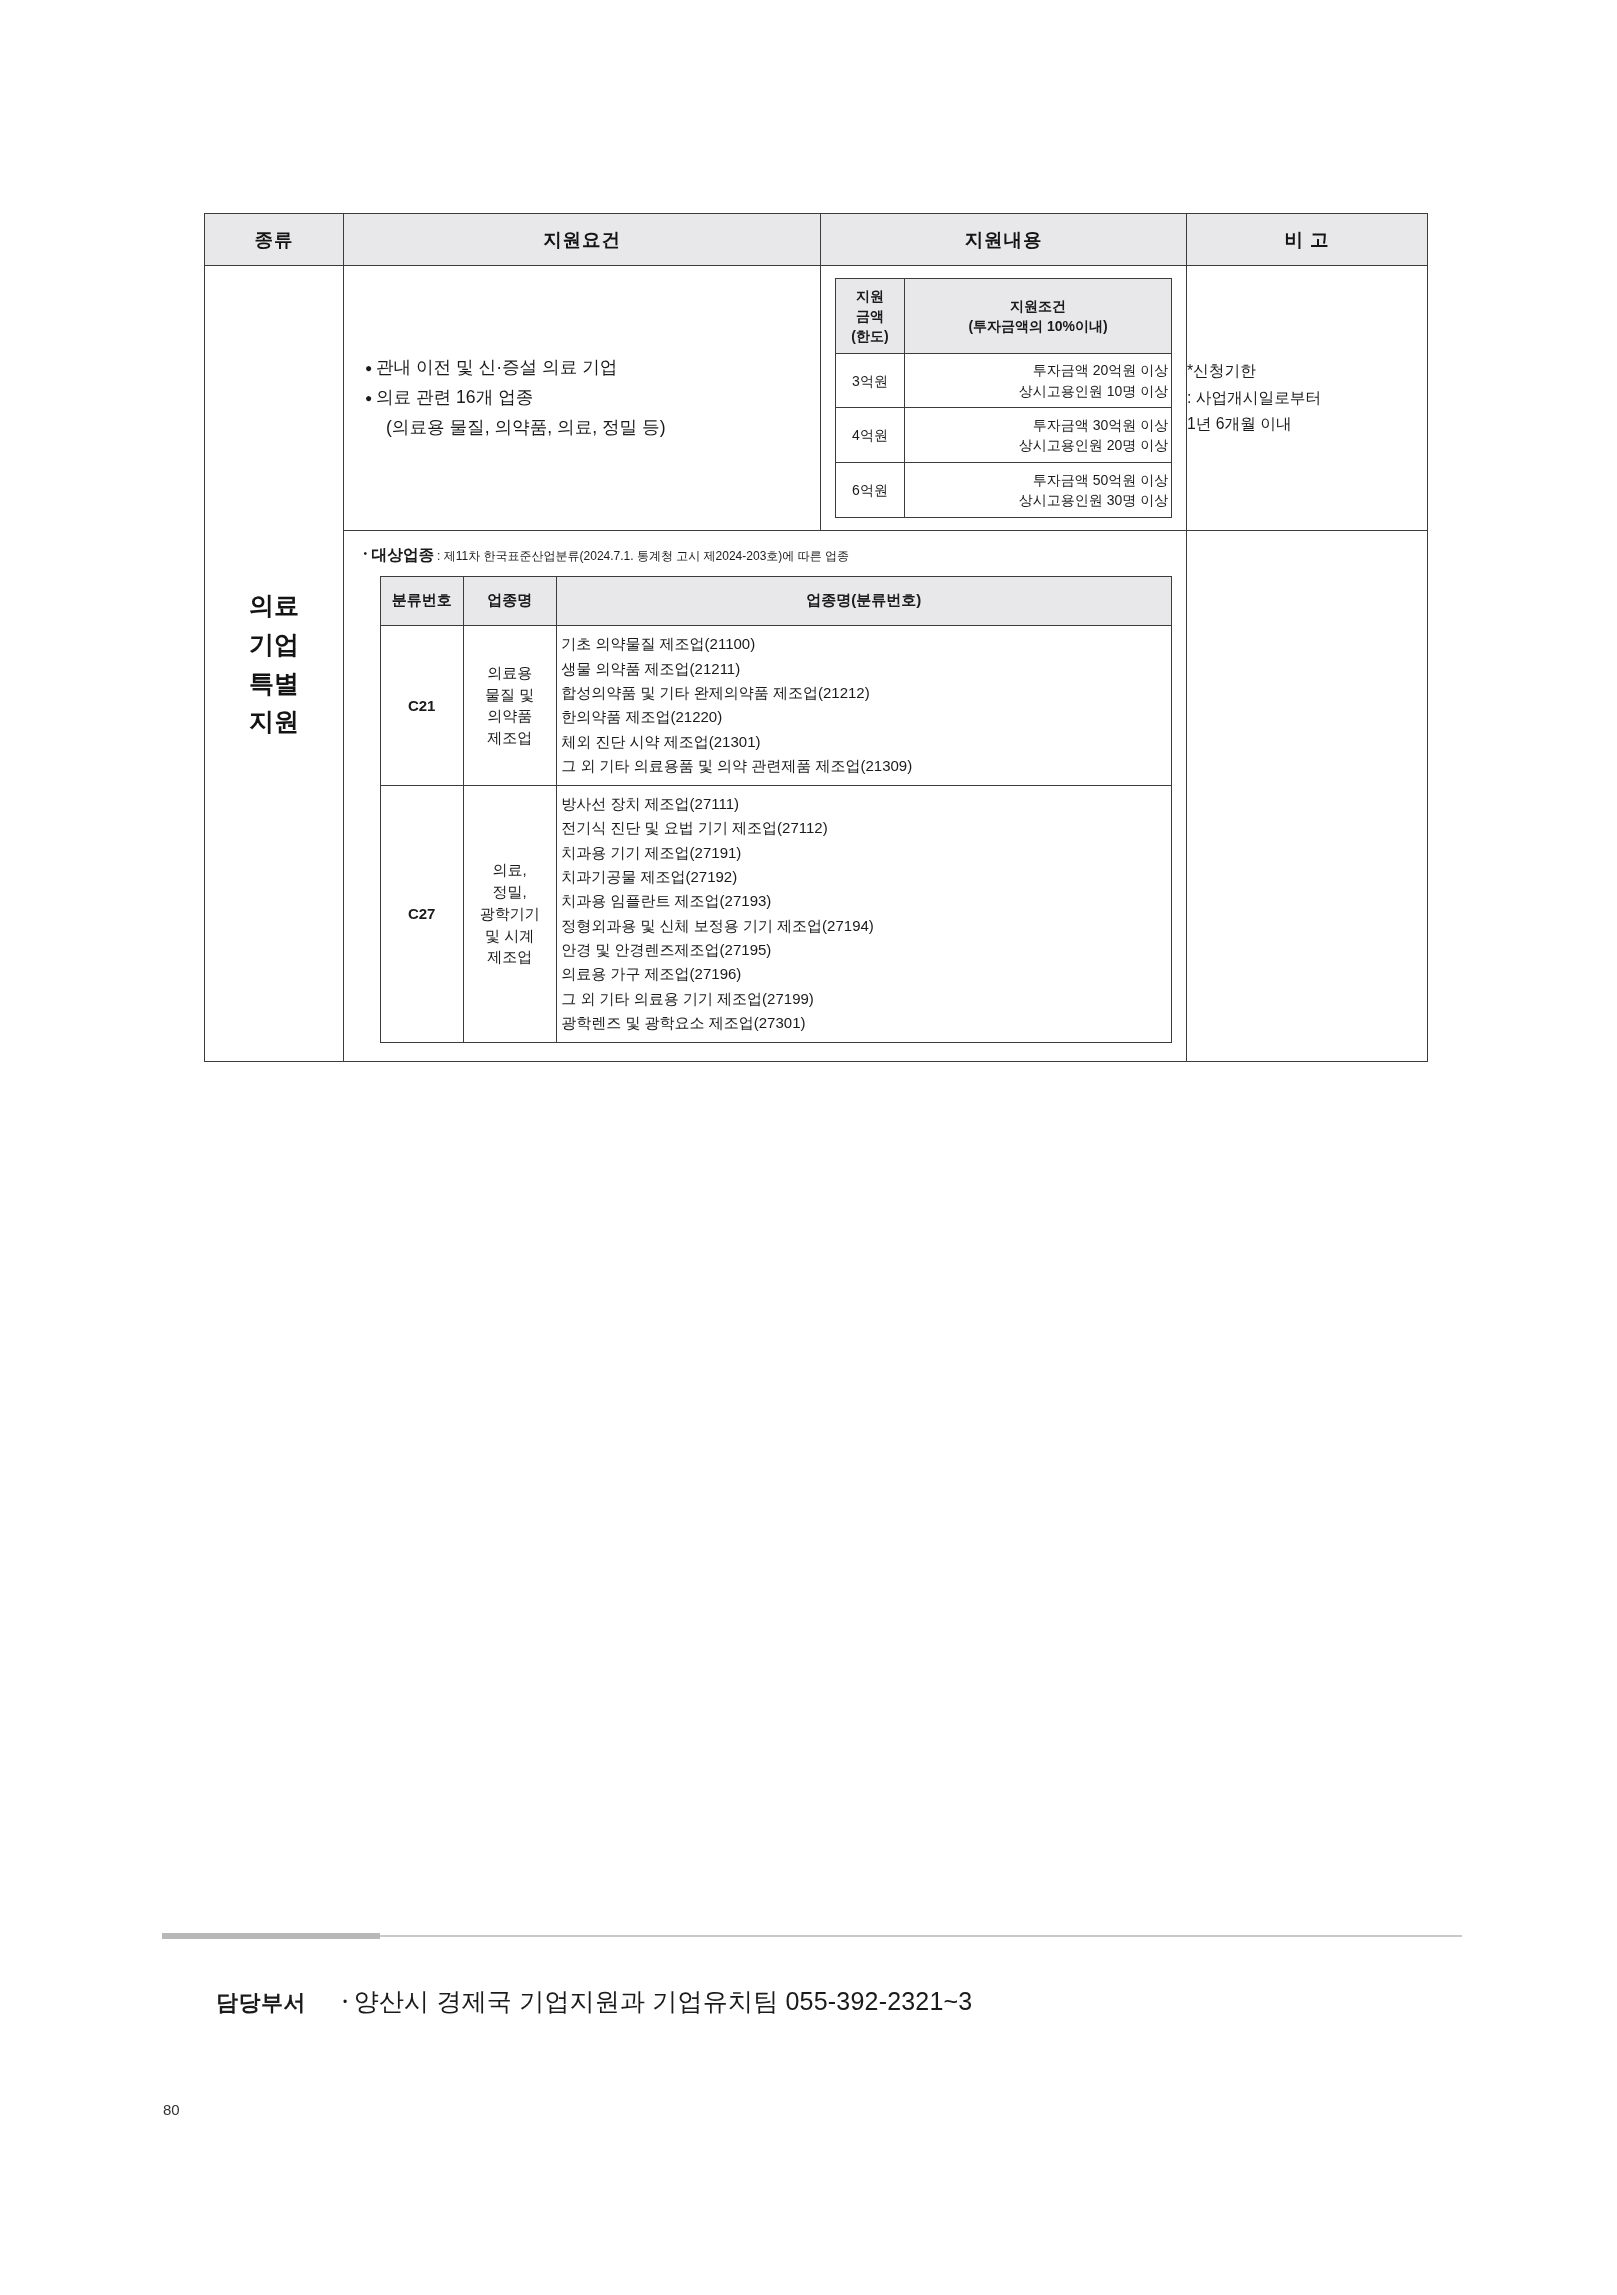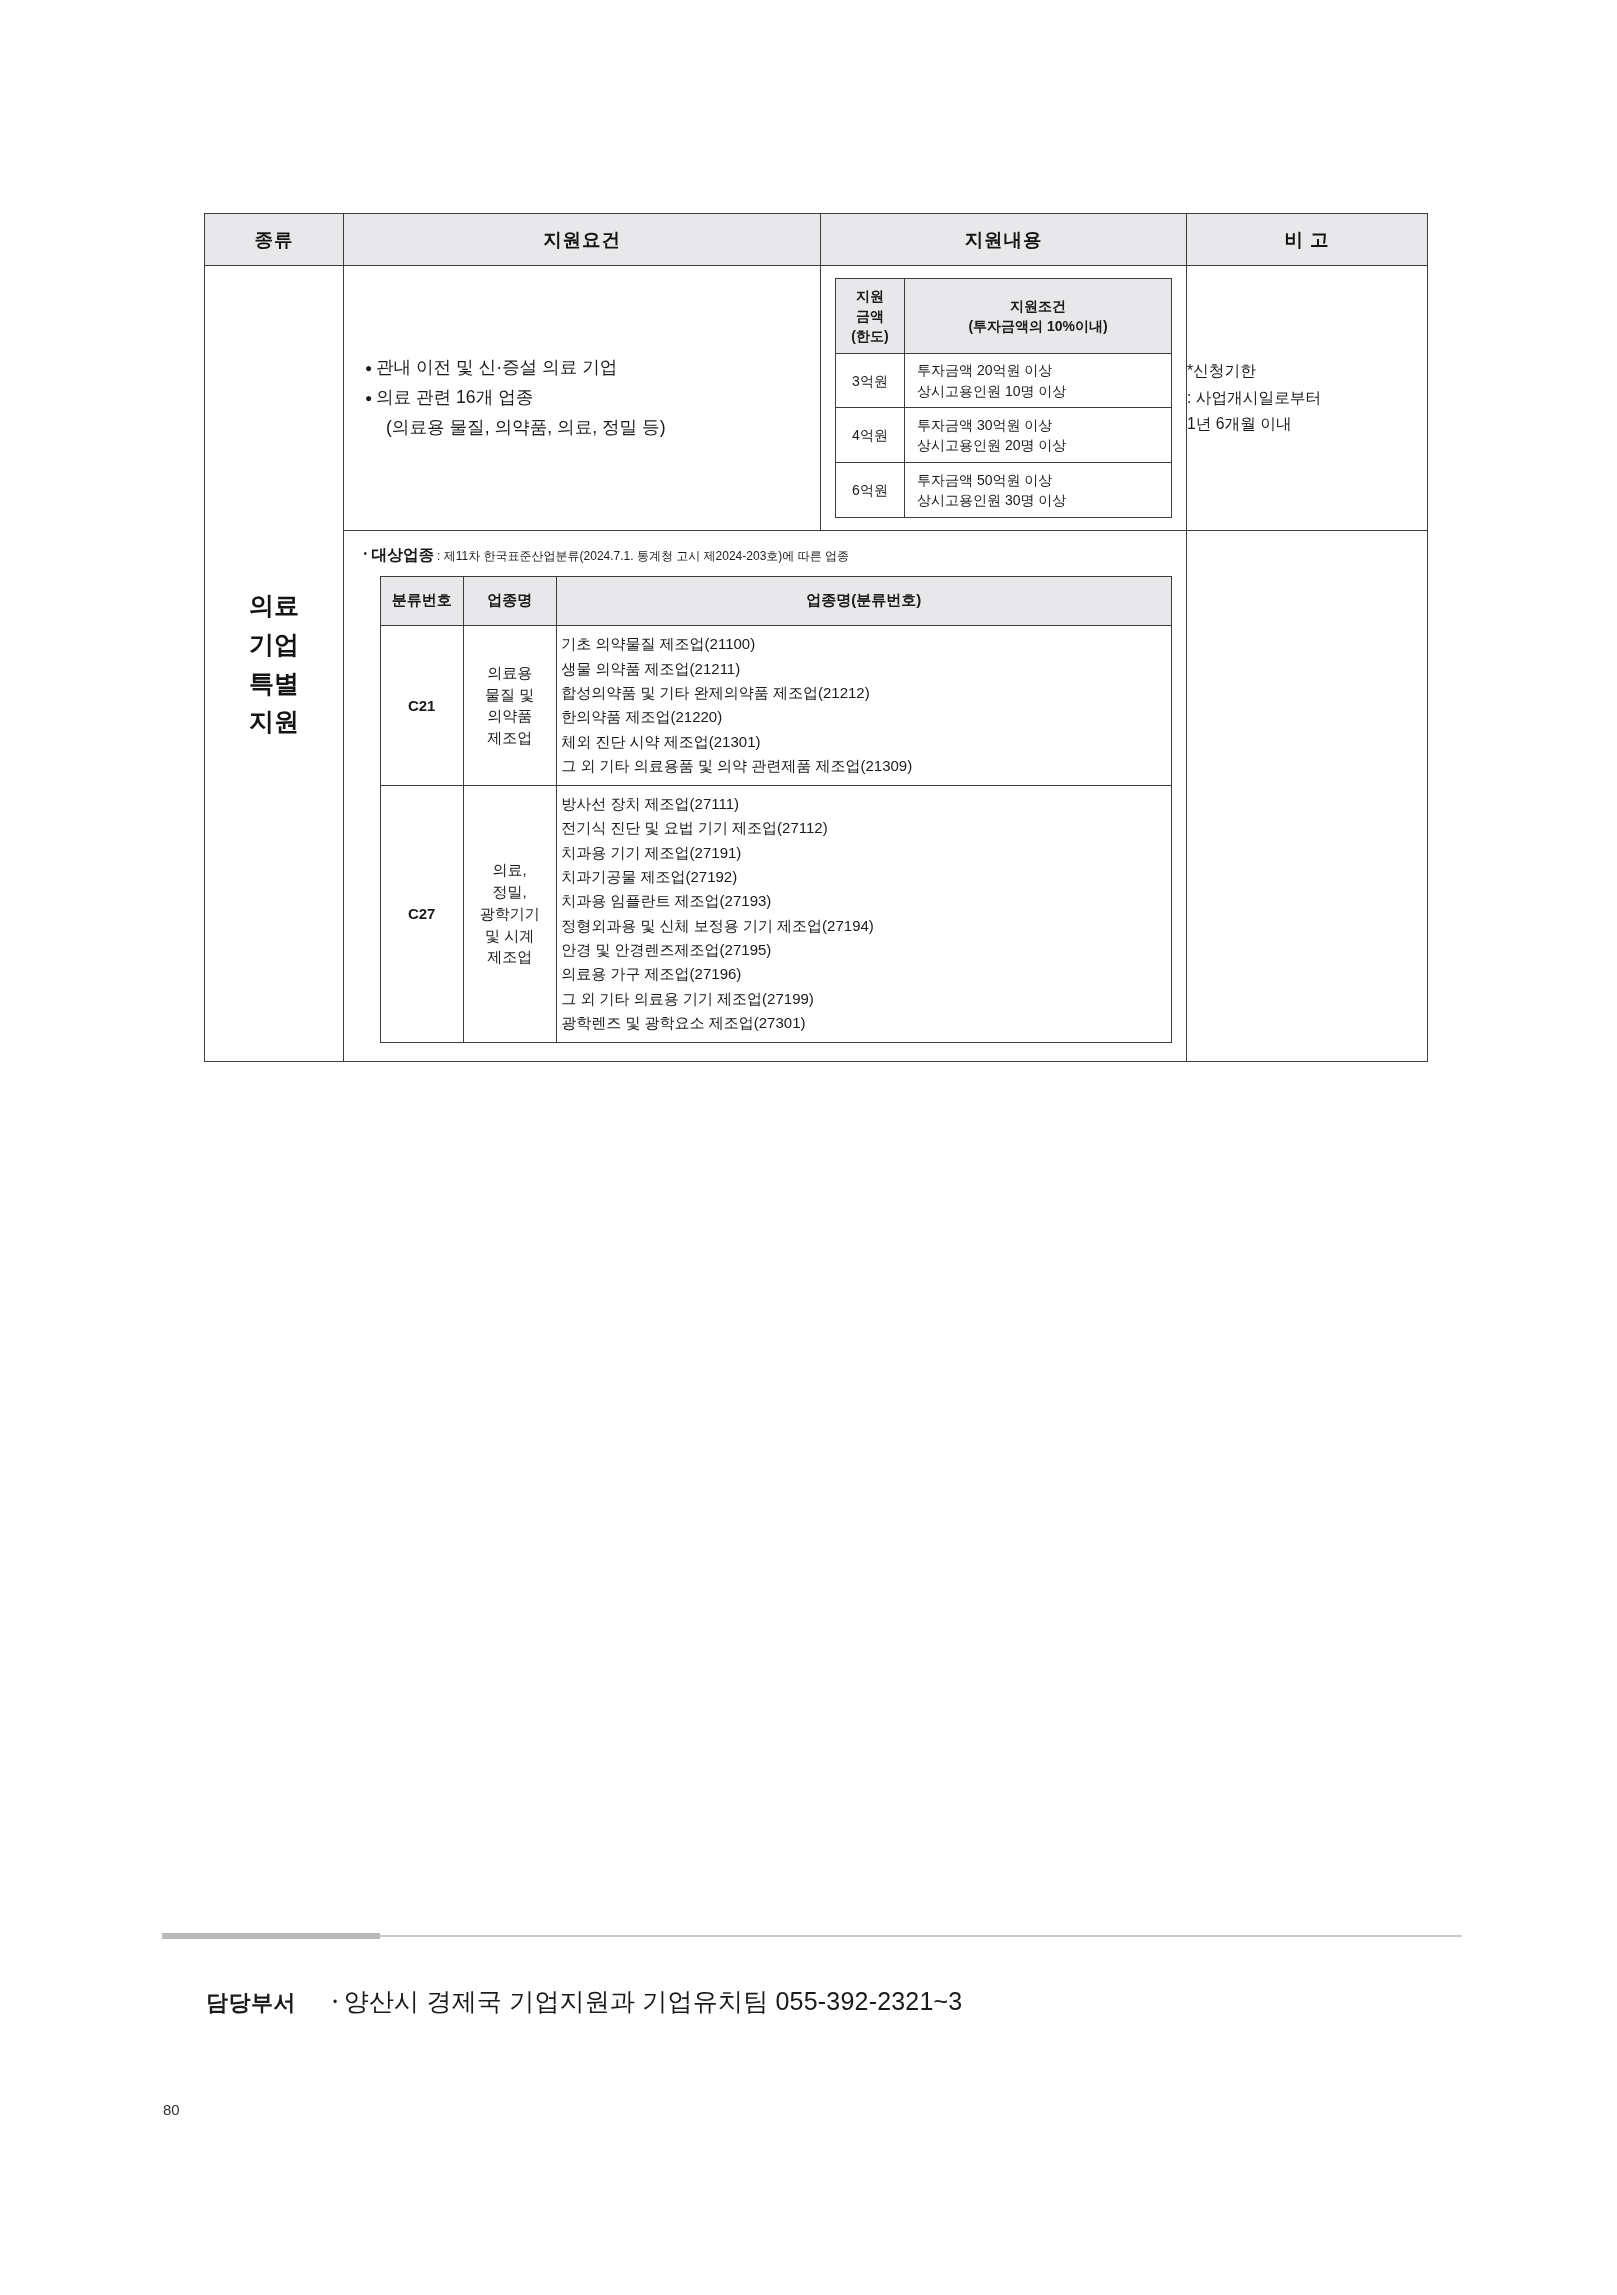--- a/index.html
+++ b/index.html
@@ -95,21 +95,21 @@
     font-size: 14px;
     line-height: 1.45;
     padding: 6.5px 2.8px;
   }
   .amount-table .ah {
     background: #e8e8ea;
     font-weight: 600;
   }
   .amt-col { width: 69px; }
   .amount-table td.cond-cell {
-    text-align: left;
+    text-align: right;
     padding-left: 12px;
     font-size: 14px;
   }
 
   .note-cell {
     padding: 14px 12px;
     font-size: 15.7px;
     line-height: 1.68;
     vertical-align: middle;
   }
@@ -176,21 +176,21 @@
   .rule-accent {
     position: absolute;
     left: 162px;
     top: 1933px;
     width: 218px;
     height: 5.6px;
     background: #b8b8b8;
   }
   .dept-row {
     position: absolute;
-    left: 206px;
+    left: 216px;
     top: 1985px;
     display: flex;
     align-items: baseline;
     text-align: center;
   }
   .dept-title {
     font-size: 22px;
     font-weight: 700;
     letter-spacing: 0.5px;
     margin-right: 37px;

